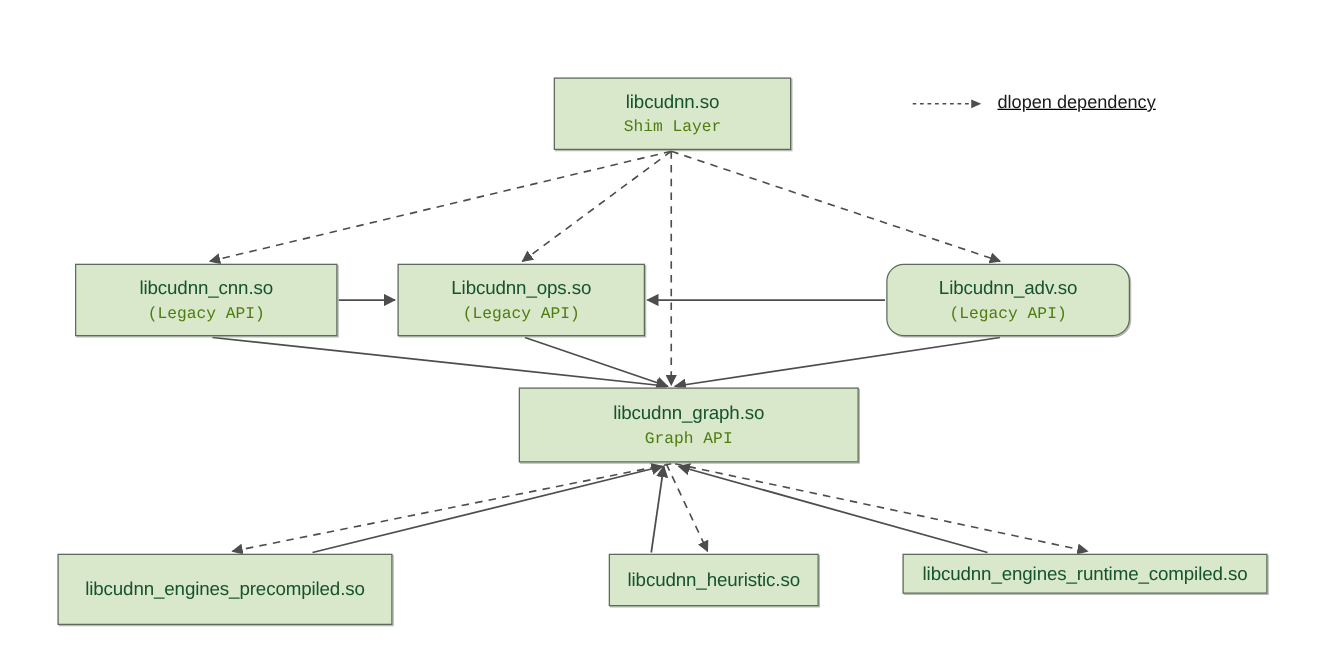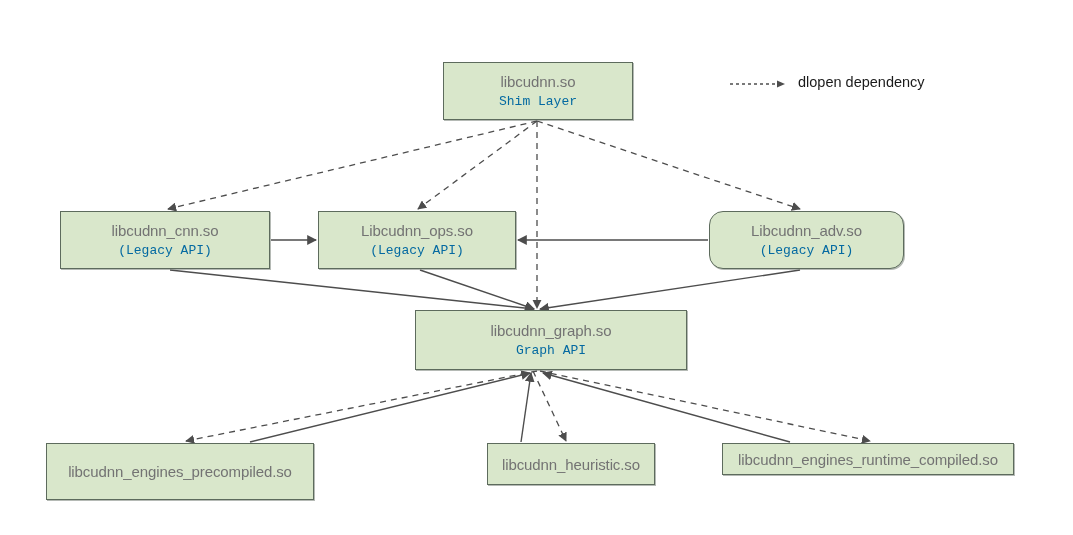--- a/index.html
+++ b/index.html
@@ -34,36 +34,37 @@
     display: flex;
     flex-direction: column;
     align-items: center;
     justify-content: center;
     text-align: center;
     z-index: 2;
   }
   .node .title {
     font-family: "Liberation Sans", sans-serif;
     font-size: 15px;
-    color: #737373;
+    color: #14532d;
     line-height: 19px;
     letter-spacing: -0.1px;
   }
   .node .subtitle {
     font-family: "Liberation Mono", monospace;
     font-size: 13px;
-    color: #0369a1;
+    color: #4d7c0f;
     line-height: 18px;
     margin-top: 2px;
   }
   .legend {
     position: absolute;
     left: 730px;
     top: 70px;
     z-index: 3;
+    text-decoration: underline;
   }
   .legend-row {
     display: flex;
     align-items: center;
     height: 24px;
   }
   .legend-sample {
     width: 56px;
     height: 12px;
     margin-right: 12px;

